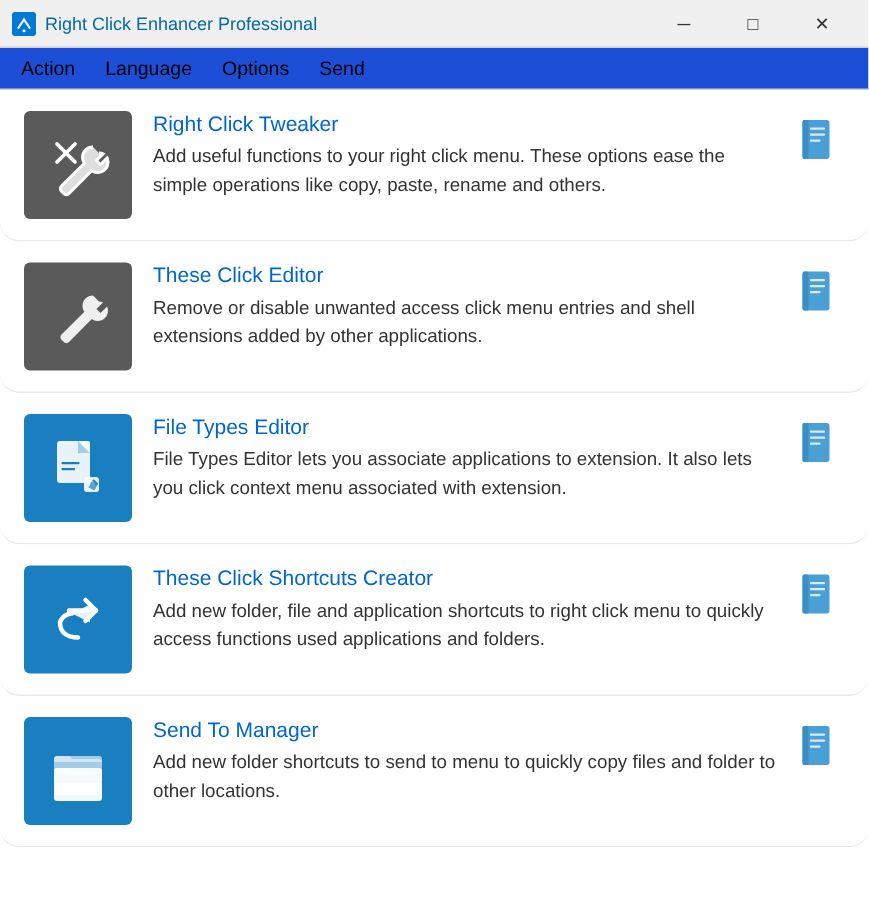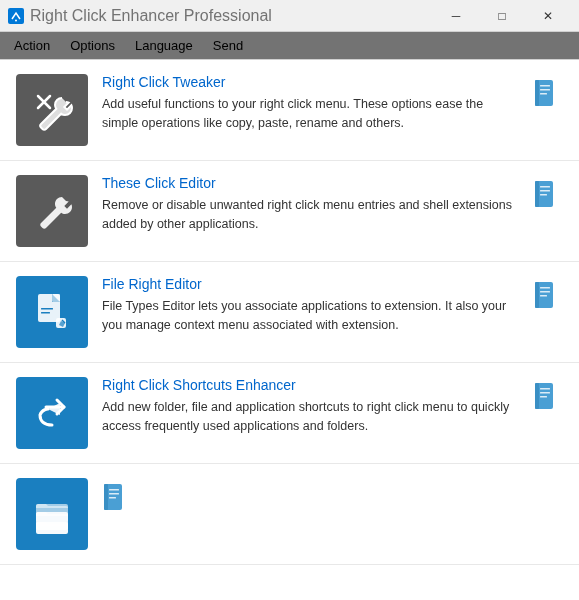--- a/index.html
+++ b/index.html
@@ -31,41 +31,41 @@
       display: flex;
       align-items: center;
       justify-content: center;
       color: white;
       font-size: 10px;
       font-weight: bold;
       flex-shrink: 0;
     }
     .title-bar-text {
       flex: 1;
-      font-size: 16px;
-      color: #737373;
+      font-size: 12px;
+      color: #0369a1;
     }
     .title-bar-controls {
       display: flex;
       gap: 0;
     }
     .title-btn {
       width: 46px;
       height: 32px;
       display: flex;
       align-items: center;
       justify-content: center;
       font-size: 12px;
       cursor: pointer;
       color: #333;
       background: transparent;
       border: none;
     }
     .menu-bar {
-      background: #737373;
+      background: #1d4ed8;
       height: 28px;
       display: flex;
       align-items: center;
       padding: 0 4px;
       border-bottom: 1px solid #d0d0d0;
     }
     .menu-item {
       padding: 4px 10px;
       cursor: pointer;
       font-size: 13px;
@@ -80,20 +80,21 @@
     }
     .content-area::-webkit-scrollbar { width: 14px; }
     .content-area::-webkit-scrollbar-track { background: #f0f0f0; border-left: 1px solid #d0d0d0; }
     .content-area::-webkit-scrollbar-thumb { background: #c0c0c0; border: 2px solid #f0f0f0; }
     .tool-item {
       display: flex;
       align-items: flex-start;
       padding: 14px 16px 14px 16px;
       border-bottom: 1px solid #e8e8e8;
       gap: 14px;
+      border-radius: 13px;
     }
     .tool-icon {
       width: 72px;
       height: 72px;
       flex-shrink: 0;
       border-radius: 4px;
       display: flex;
       align-items: center;
       justify-content: center;
       overflow: hidden;
@@ -147,22 +148,22 @@
   <span class="title-bar-text">Right Click Enhancer Professional</span>
   <div class="title-bar-controls">
     <button class="title-btn">─</button>
     <button class="title-btn">□</button>
     <button class="title-btn close">✕</button>
   </div>
 </div>
 
 <div class="menu-bar">
   <div class="menu-item">Action</div>
+  <div class="menu-item">Language</div>
   <div class="menu-item">Options</div>
-  <div class="menu-item">Language</div>
   <div class="menu-item">Send</div>
 </div>
 
 <div class="content-area">
 
   <div class="tool-item">
     <div class="tool-icon gray-bg">
       <svg class="icon-svg" viewBox="0 0 48 48" fill="none">
 
         <g transform="translate(8,8)">
@@ -192,21 +193,21 @@
   <div class="tool-item">
     <div class="tool-icon gray-bg">
       <svg class="icon-svg" viewBox="0 0 48 48" fill="none">
         <g transform="translate(7,7)">
           <path d="M27 3 C23 3 20 6 20 10 C20 11.5 20.5 12.8 21.3 13.8 L6 29 C5 30 5 31.5 6 32.5 L7.5 34 C8.5 35 10 35 11 34 L26.2 18.7 C27.2 19.5 28.5 20 30 20 C34 20 37 17 37 13 C37 12 36.8 11.1 36.4 10.3 L32 14.7 L29.3 12 L33.7 7.6 C32.9 7.2 32 7 31 7" fill="white" opacity="0.9"></path>
         </g>
       </svg>
     </div>
     <div class="tool-content">
       <a class="tool-title">These Click Editor</a>
-      <span class="tool-desc">Remove or disable unwanted right click menu entries and shell extensions added by other applications.</span>
+      <span class="tool-desc">Remove or disable unwanted access click menu entries and shell extensions added by other applications.</span>
     </div>
     <div class="tool-help">
       <svg class="help-icon" viewBox="0 0 24 30">
         <rect x="2" y="2" width="18" height="26" rx="2" fill="#4a9fd4"></rect>
         <rect x="2" y="2" width="4" height="26" rx="1" fill="#3a8fc4"></rect>
         <rect x="7" y="7" width="10" height="1.5" rx="0.5" fill="white" opacity="0.8"></rect>
         <rect x="7" y="11" width="10" height="1.5" rx="0.5" fill="white" opacity="0.8"></rect>
         <rect x="7" y="15" width="7" height="1.5" rx="0.5" fill="white" opacity="0.8"></rect>
       </svg>
     </div>
@@ -222,22 +223,22 @@
 
         <rect x="13" y="20" width="12" height="1.5" rx="0.5" fill="#1a7fc0"></rect>
         <rect x="13" y="24" width="9" height="1.5" rx="0.5" fill="#1a7fc0"></rect>
 
         <rect x="28" y="30" width="10" height="10" rx="2" fill="white" opacity="0.9"></rect>
         <path d="M31 37 L33 33 L37 35 L35 39 Z" fill="#1a7fc0" opacity="0.7"></path>
         <line x1="34" y1="32" x2="37" y2="35" stroke="#1a7fc0" stroke-width="1.5"></line>
       </svg>
     </div>
     <div class="tool-content">
-      <a class="tool-title">File Right Editor</a>
-      <span class="tool-desc">File Types Editor lets you associate applications to extension. It also your you manage context menu associated with extension.</span>
+      <a class="tool-title">File Types Editor</a>
+      <span class="tool-desc">File Types Editor lets you associate applications to extension. It also lets you click context menu associated with extension.</span>
     </div>
     <div class="tool-help">
       <svg class="help-icon" viewBox="0 0 24 30">
         <rect x="2" y="2" width="18" height="26" rx="2" fill="#4a9fd4"></rect>
         <rect x="2" y="2" width="4" height="26" rx="1" fill="#3a8fc4"></rect>
         <rect x="7" y="7" width="10" height="1.5" rx="0.5" fill="white" opacity="0.8"></rect>
         <rect x="7" y="11" width="10" height="1.5" rx="0.5" fill="white" opacity="0.8"></rect>
         <rect x="7" y="15" width="7" height="1.5" rx="0.5" fill="white" opacity="0.8"></rect>
       </svg>
     </div>
@@ -247,22 +248,22 @@
     <div class="tool-icon blue-bg">
       <svg class="icon-svg" viewBox="0 0 48 48" fill="none">
 
         <path d="M32 14 L20 20 L32 26 Z" fill="white" opacity="0.9"></path>
         <path d="M20 20 C20 20 14 20 12 26 C12 32 16 36 24 36" stroke="white" stroke-width="3" fill="none" stroke-linecap="round"></path>
         <path d="M29 11 L36 18 L29 25" stroke="white" stroke-width="3" fill="none" stroke-linecap="round" stroke-linejoin="round"></path>
         <line x1="36" y1="18" x2="18" y2="18" stroke="white" stroke-width="3" stroke-linecap="round"></line>
       </svg>
     </div>
     <div class="tool-content">
-      <a class="tool-title">Right Click Shortcuts Enhancer</a>
-      <span class="tool-desc">Add new folder, file  and application shortcuts to right click menu to quickly access frequently used applications and folders.</span>
+      <a class="tool-title">These Click Shortcuts Creator</a>
+      <span class="tool-desc">Add new folder, file  and application shortcuts to right click menu to quickly access functions used applications and folders.</span>
     </div>
     <div class="tool-help">
       <svg class="help-icon" viewBox="0 0 24 30">
         <rect x="2" y="2" width="18" height="26" rx="2" fill="#4a9fd4"></rect>
         <rect x="2" y="2" width="4" height="26" rx="1" fill="#3a8fc4"></rect>
         <rect x="7" y="7" width="10" height="1.5" rx="0.5" fill="white" opacity="0.8"></rect>
         <rect x="7" y="11" width="10" height="1.5" rx="0.5" fill="white" opacity="0.8"></rect>
         <rect x="7" y="15" width="7" height="1.5" rx="0.5" fill="white" opacity="0.8"></rect>
       </svg>
     </div>
@@ -273,20 +274,24 @@
       <svg class="icon-svg" viewBox="0 0 48 48" fill="none">
 
         <rect x="8" y="22" width="32" height="18" rx="2" fill="white" opacity="0.9"></rect>
         <path d="M8 26 L8 24 C8 22.9 8.9 22 10 22 L18 22 L20 24 L38 24 C39.1 24 40 24.9 40 26" fill="white" opacity="0.7"></path>
         <rect x="8" y="14" width="32" height="18" rx="2" fill="white" opacity="0.6"></rect>
         <path d="M8 18 L8 16 C8 14.9 8.9 14 10 14 L18 14 L20 16 L38 16 C39.1 16 40 16.9 40 18" fill="white" opacity="0.5"></path>
         <rect x="8" y="32" width="32" height="12" rx="2" fill="white" opacity="0.95"></rect>
         <path d="M8 36 L8 34 C8 32.9 8.9 32 10 32 L18 32 L20 34 L38 34 C39.1 34 40 34.9 40 36" fill="white" opacity="0.8"></path>
       </svg>
     </div>
+    <div class="tool-content">
+      <a class="tool-title">Send To Manager</a>
+      <span class="tool-desc">Add new folder shortcuts to send to menu to quickly copy files and folder to other locations.</span>
+    </div>
     <div class="tool-help">
       <svg class="help-icon" viewBox="0 0 24 30">
         <rect x="2" y="2" width="18" height="26" rx="2" fill="#4a9fd4"></rect>
         <rect x="2" y="2" width="4" height="26" rx="1" fill="#3a8fc4"></rect>
         <rect x="7" y="7" width="10" height="1.5" rx="0.5" fill="white" opacity="0.8"></rect>
         <rect x="7" y="11" width="10" height="1.5" rx="0.5" fill="white" opacity="0.8"></rect>
         <rect x="7" y="15" width="7" height="1.5" rx="0.5" fill="white" opacity="0.8"></rect>
       </svg>
     </div>
   </div>

